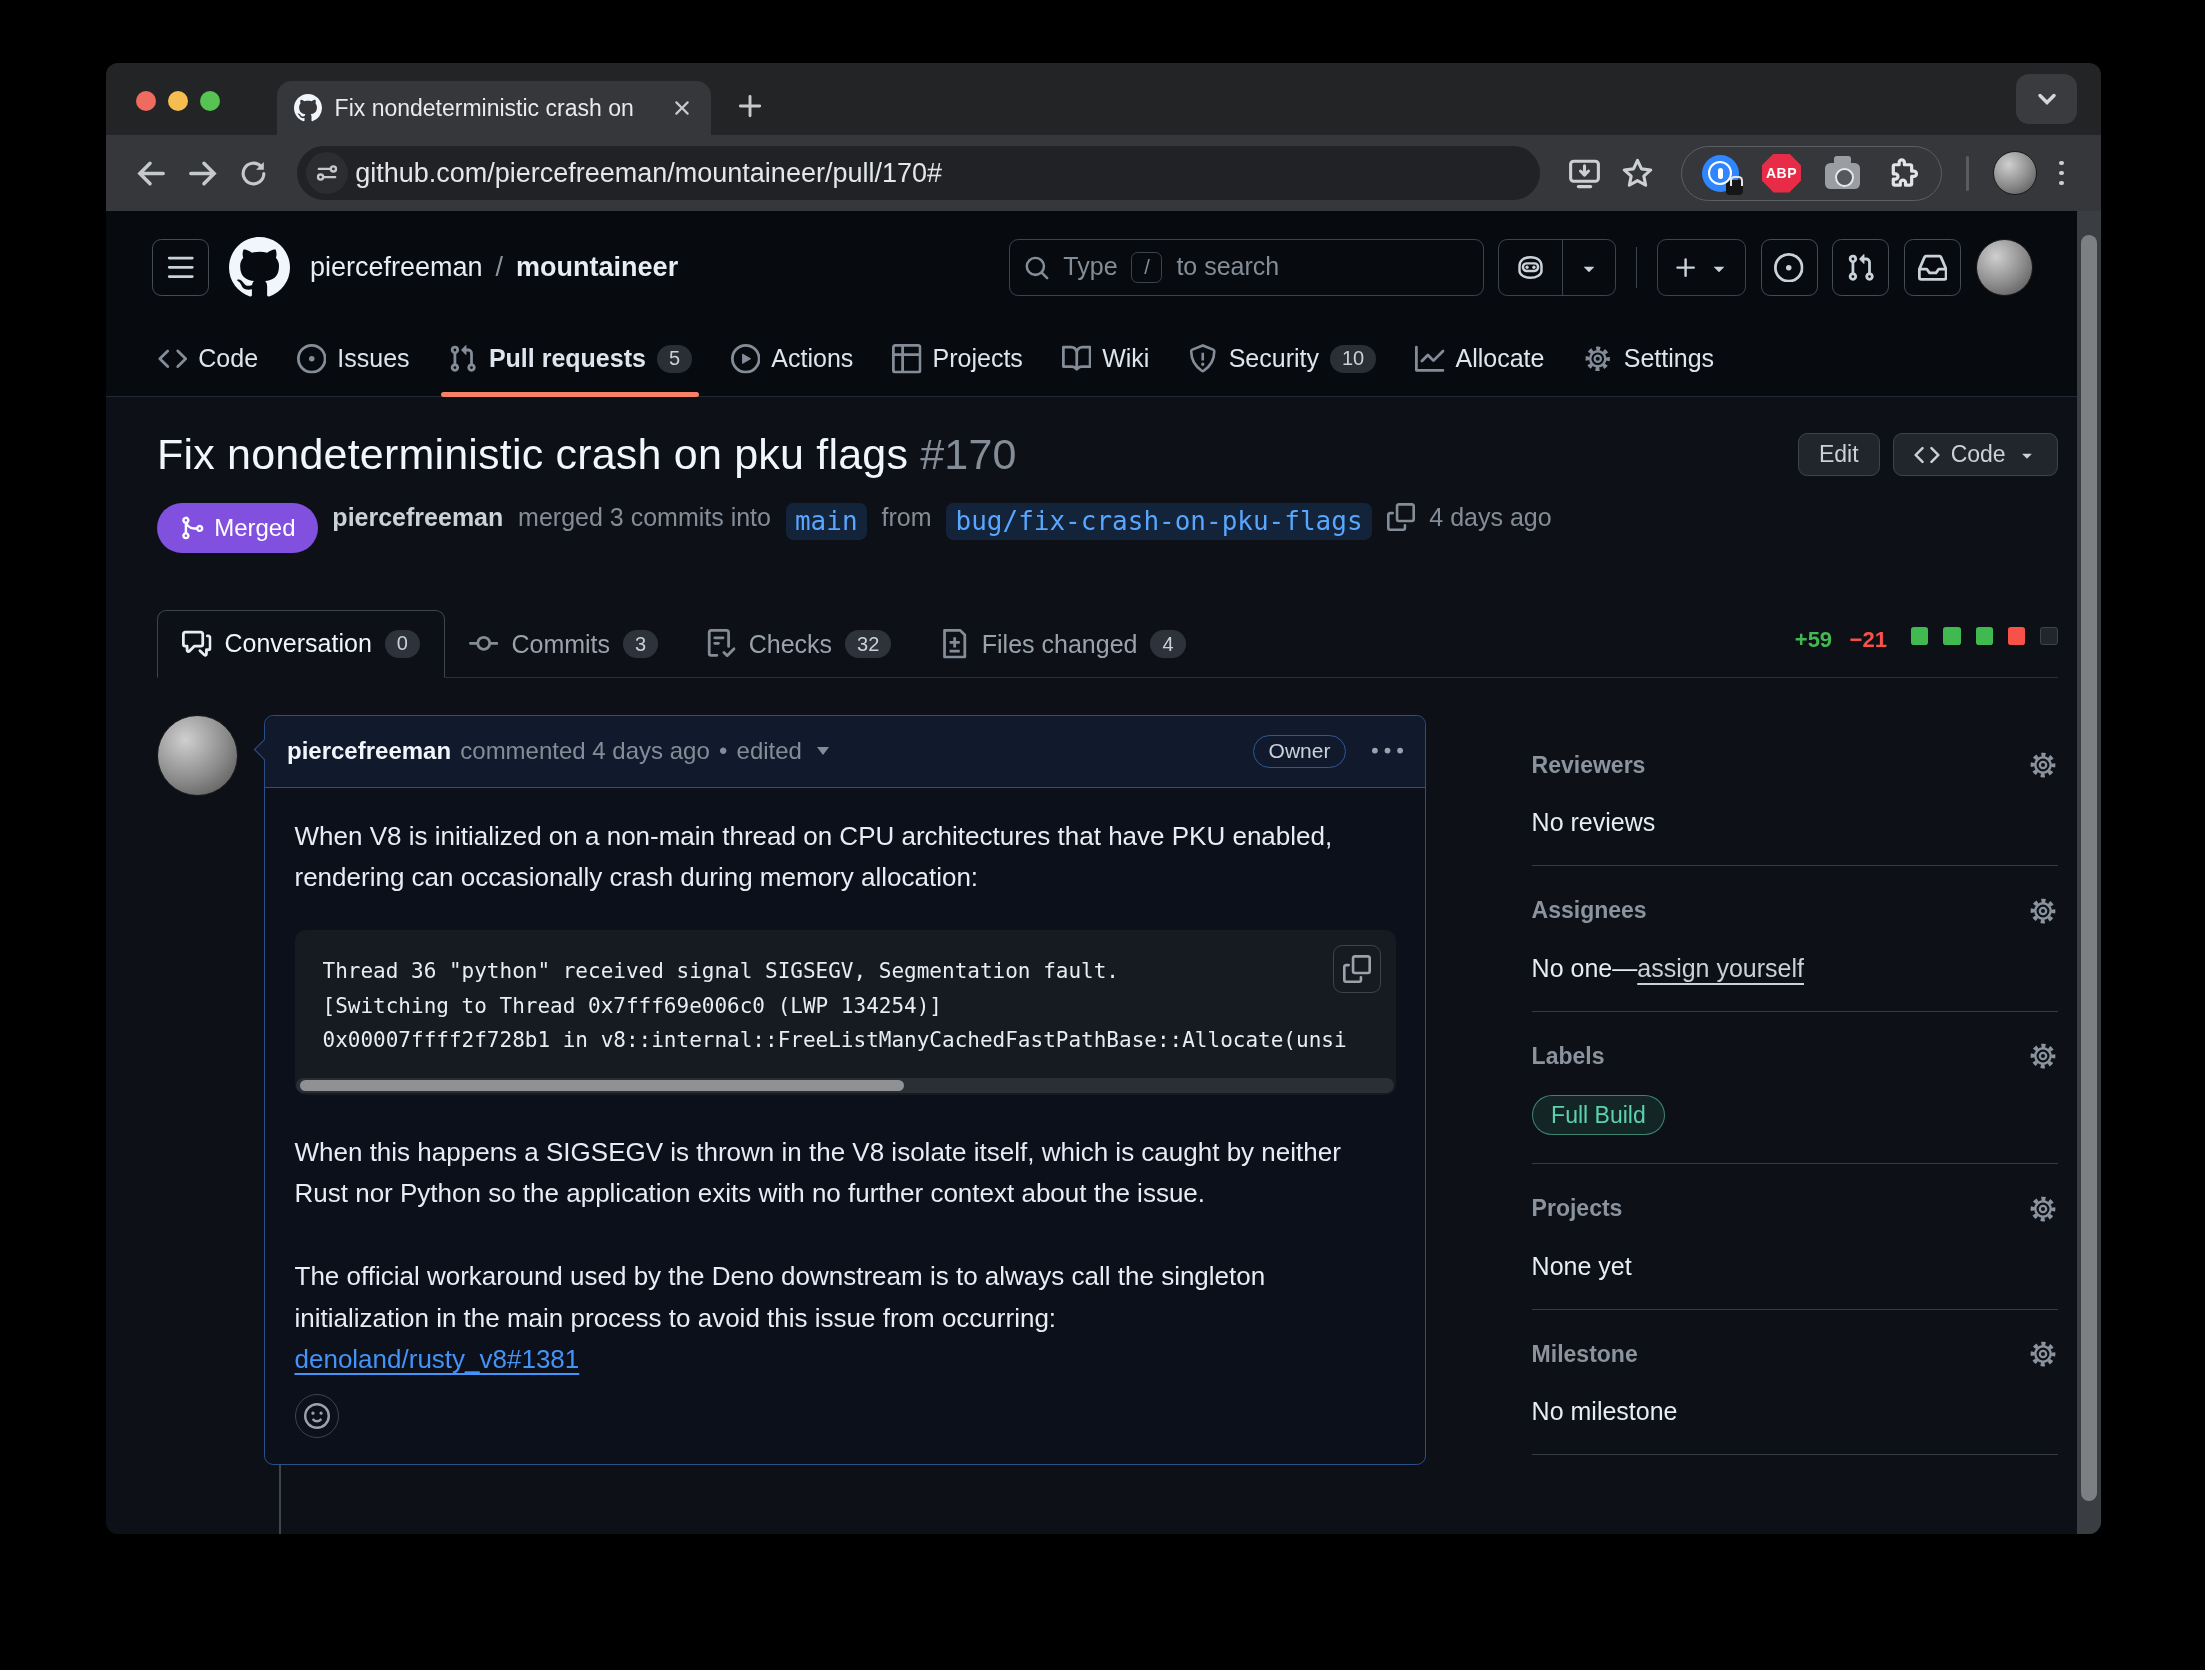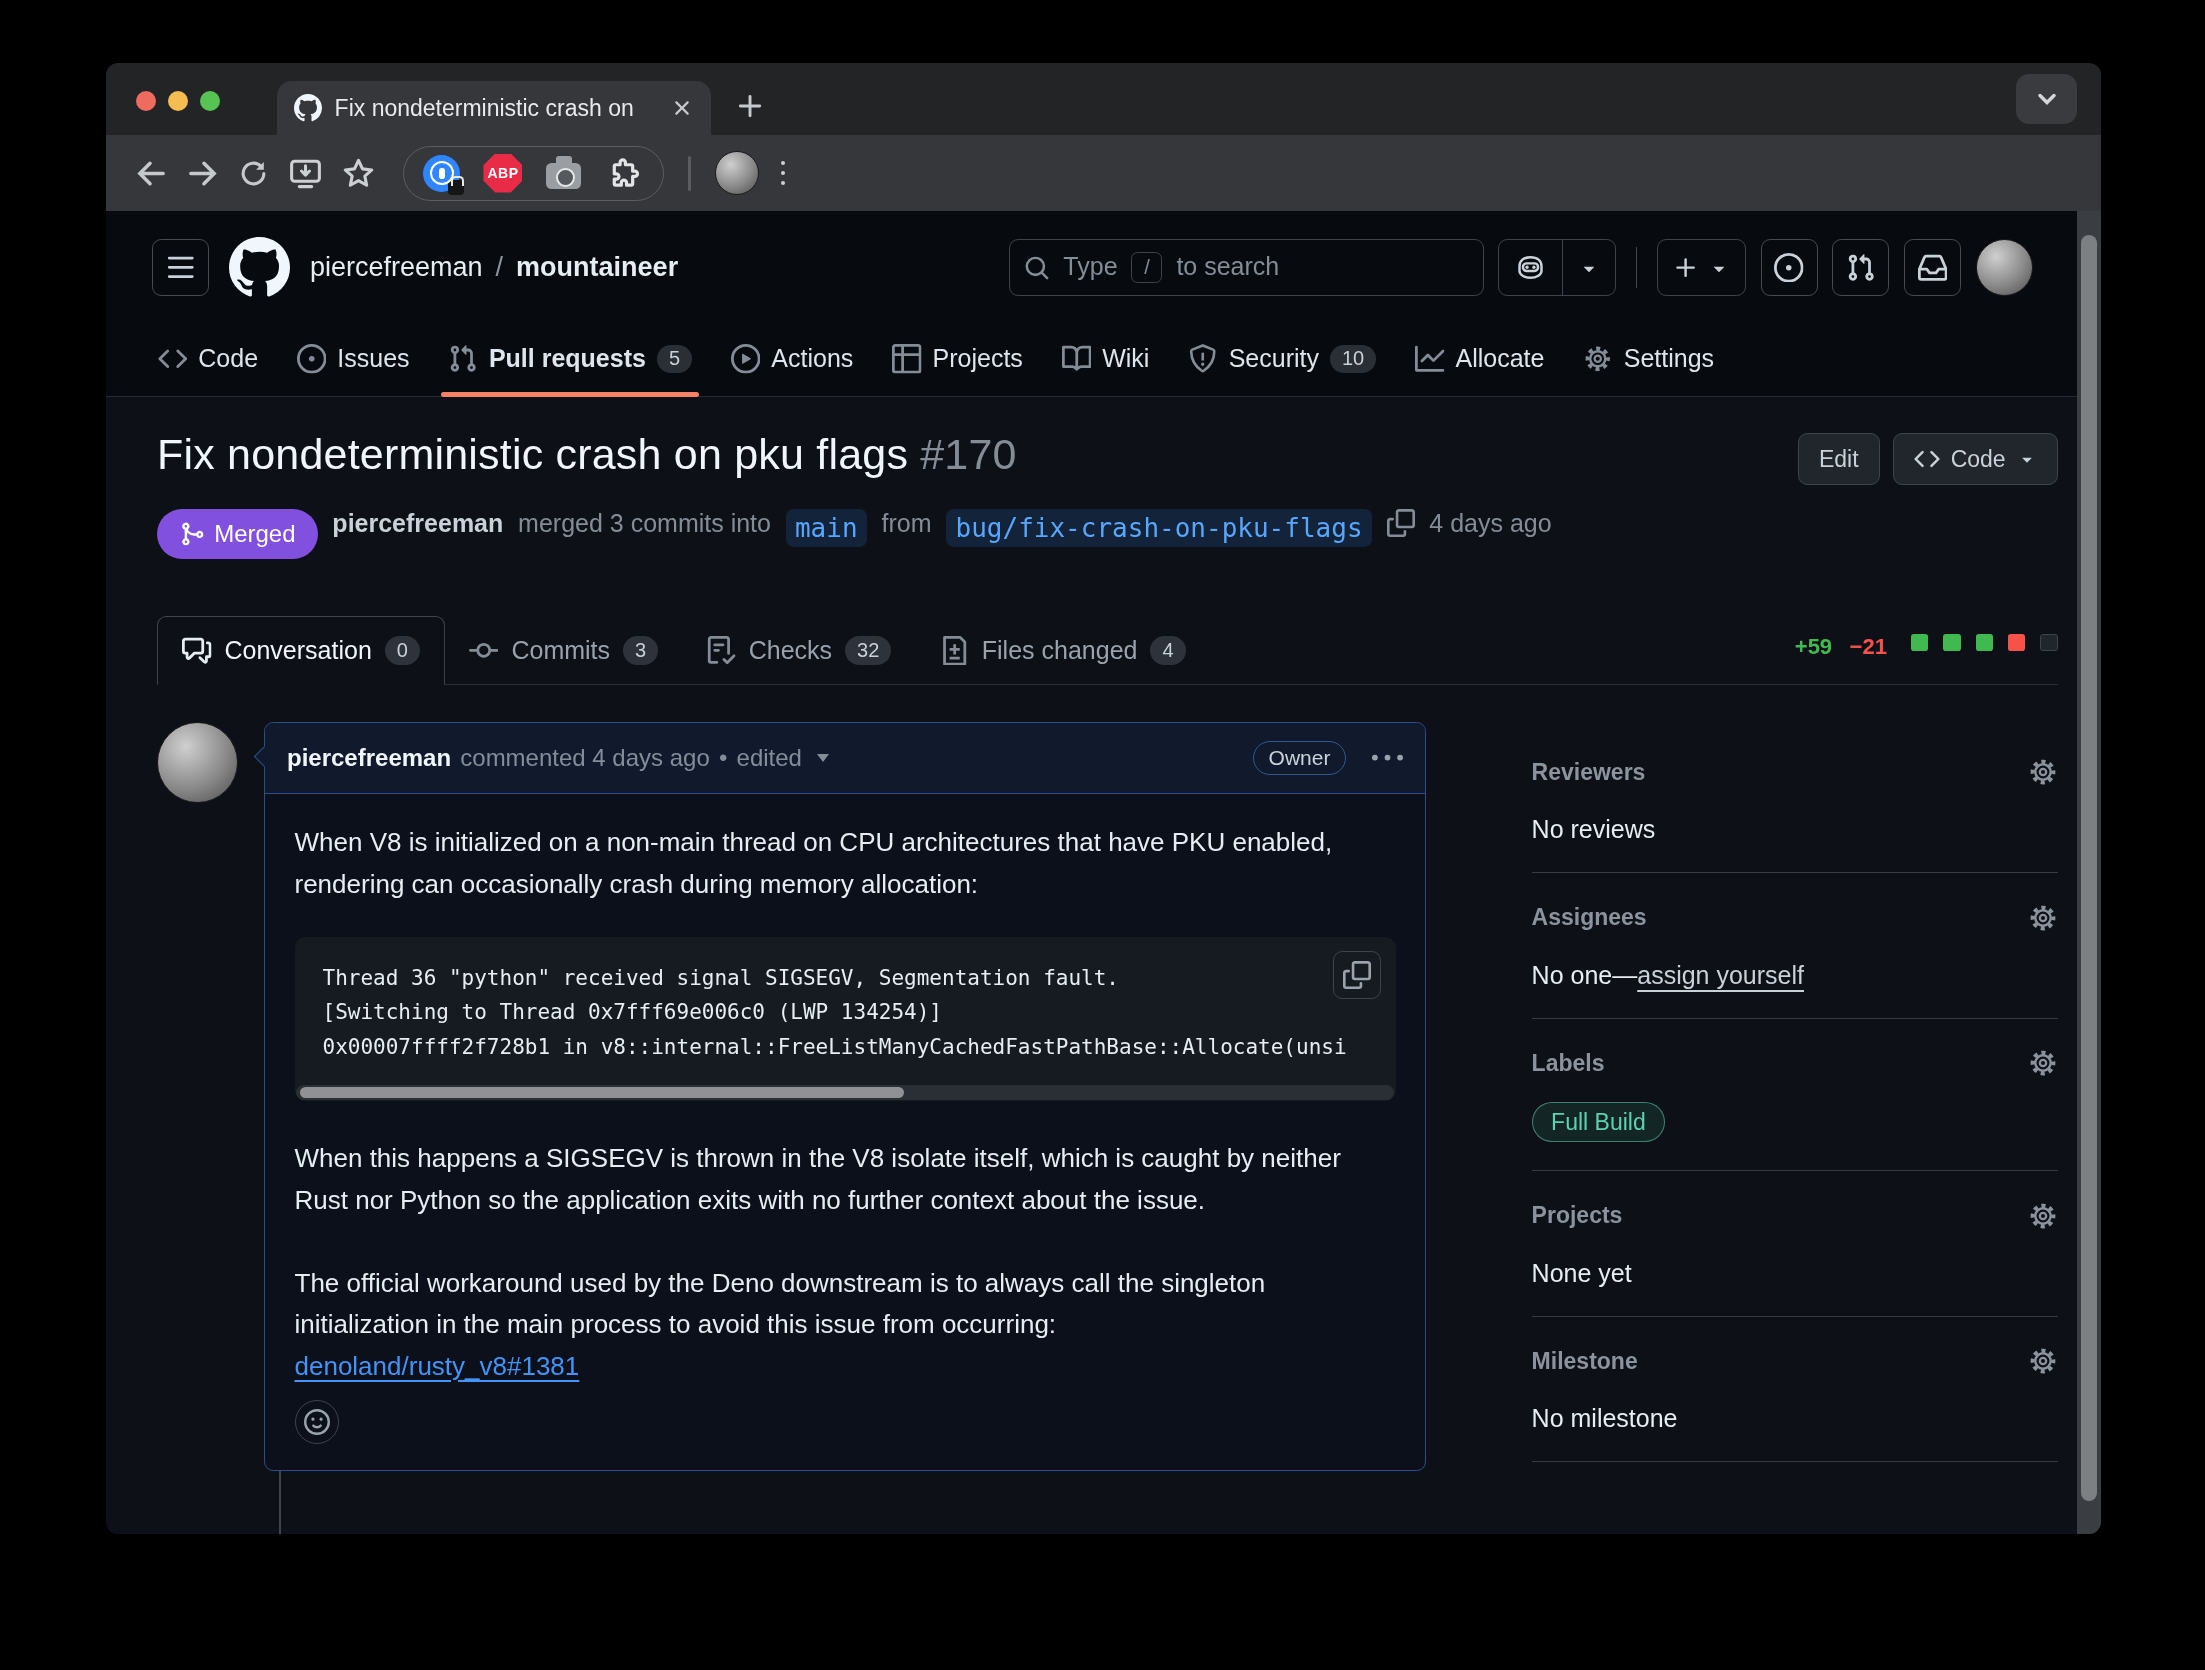--- a/index.html
+++ b/index.html
@@ -74,21 +74,21 @@
   .nav-item .nic{color:#848d97;width:29.5px;height:29.5px}
   .nav-item.active{font-weight:bold}
   .nav-item.active::after{content:"";position:absolute;left:7.4px;right:7.4px;bottom:-0.9px;height:4.6px;border-radius:2.8px;background:var(--accent)}
   .cpill{background:rgba(101,109,118,.38);color:#c9d1d9;font-size:20px;border-radius:18.5px;padding:2.8px 12px;font-weight:normal}
 
   .gh-main{padding:33px 19.4px 0 51px}
   .titlerow{display:flex;align-items:flex-start;gap:28px}
   .prtitle{font-size:43px;font-weight:400;color:#f0f6fc;letter-spacing:0.2px}
   .prnum{color:#848d97;font-weight:300}
   .titlebtns{margin-left:auto;display:flex;gap:13px;padding-top:3.7px}
-  .btn{height:52px;border:0.9px solid #3d444d;border-radius:9.2px;background:#21262d;color:#c9d1d9;font-size:23px;display:flex;align-items:center;gap:11px;padding:0 20px}
+  .btn{height:43px;border:0.9px solid #3d444d;border-radius:9.2px;background:#21262d;color:#c9d1d9;font-size:23px;display:flex;align-items:center;gap:11px;padding:0 20px}
   .mergedrow{display:flex;align-items:flex-start;gap:14.8px;margin-top:24px;font-size:25px;color:#848d97}
   .merged-pill{display:flex;align-items:center;gap:9.2px;background:var(--merged);color:#fff;font-size:24px;border-radius:28px;padding:11px 22px}
   .mr-author{color:#c9d1d9;font-weight:bold}
   .branch{font-family:"DejaVu Sans Mono",monospace;font-size:26px;color:#58a6ff;background:rgba(56,139,253,.15);border-radius:7.4px;padding:3.7px 9.2px}
   .mr-copy{color:#848d97;width:28px;height:28px}
 
   .tabbar{display:flex;align-items:flex-end;margin-top:57px;border-bottom:0.9px solid #2a3039}
   .ptab{display:flex;align-items:center;gap:13px;padding:18.5px 24px;font-size:25px;color:#9aa3ad}
   .ptab .tic{width:29.5px;height:29.5px;color:#848d97}
   .ptab.active{color:#f0f6fc;background:var(--page);border:0.9px solid #3d444d;border-bottom:0.9px solid var(--page);border-radius:9.2px 9.2px 0 0;margin-bottom:-0.9px}
@@ -298,20 +298,28 @@
       <div class="navbtn">
           <svg width="35" height="35" viewBox="0 0 24 24">
             <use href="#i-fwd"></use>
           </svg>
         </div>
       <div class="navbtn">
           <svg width="31" height="31" viewBox="0 0 24 24">
             <use href="#i-reload"></use>
           </svg>
         </div>
+      <div class="urlpill">
+        <span class="siteinfo">
+            <svg width="28" height="28" viewBox="0 0 24 24">
+              <use href="#i-siteinfo"></use>
+            </svg>
+          </span>
+        <span class="url">github.com/piercefreeman/mountaineer/pull/170#</span>
+      </div>
       <div class="tool-ic">
           <svg width="37" height="37" viewBox="0 0 24 24">
             <use href="#i-install"></use>
           </svg>
         </div>
       <div class="tool-ic">
           <svg width="37" height="37" viewBox="0 0 24 24">
             <use href="#i-star"></use>
           </svg>
         </div>

